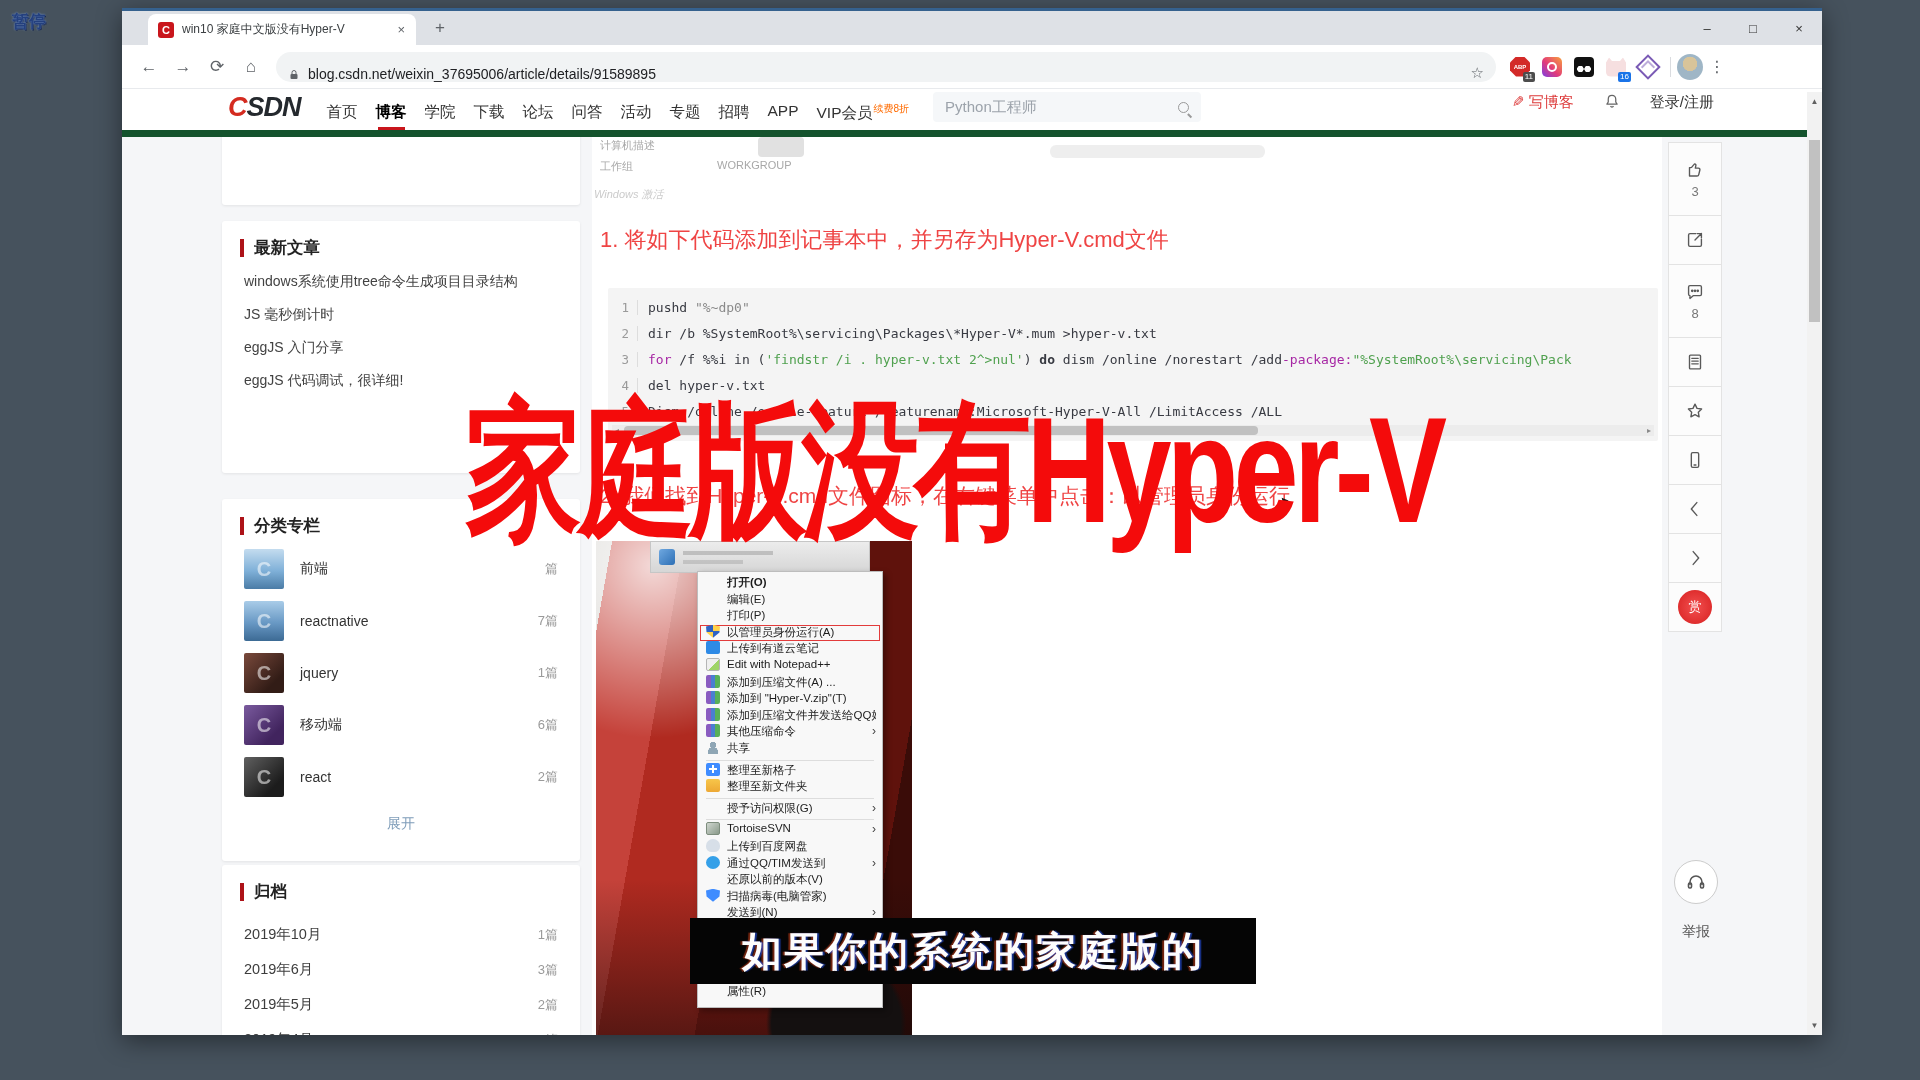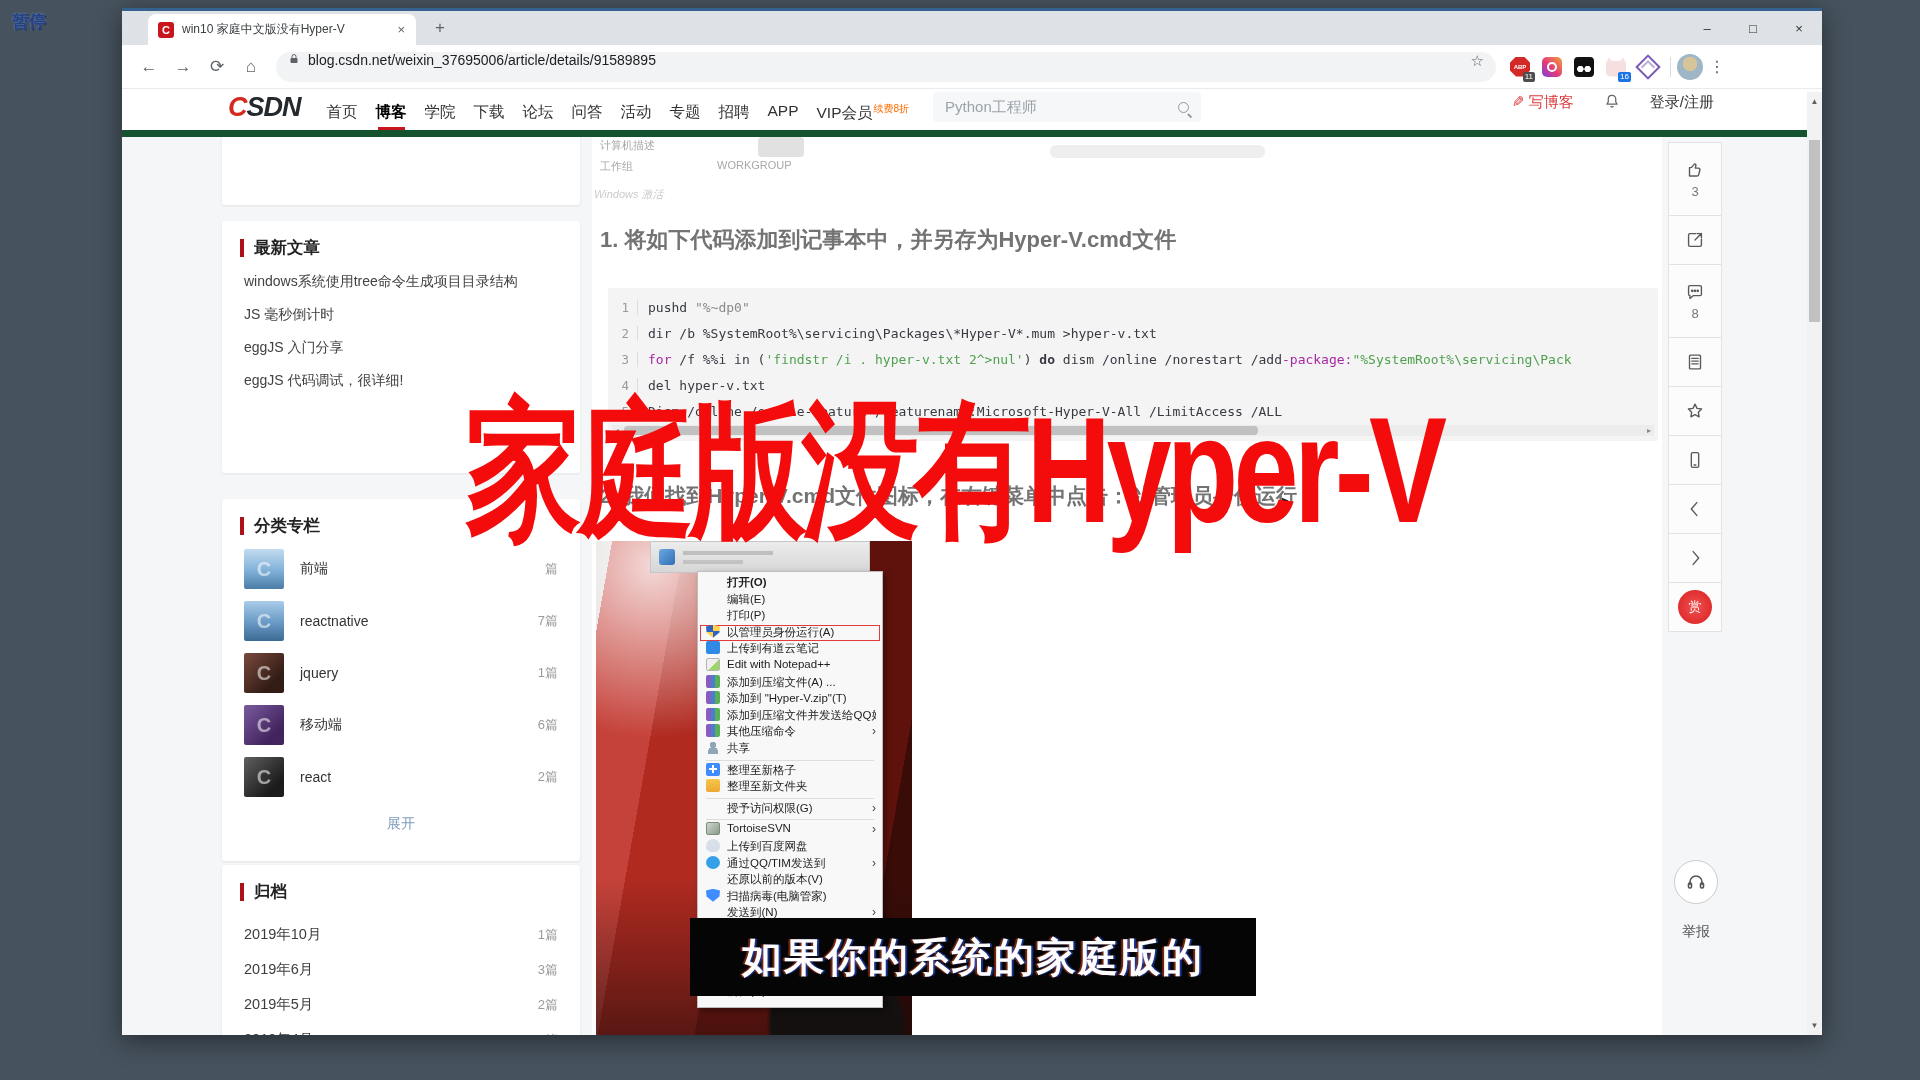--- a/index.html
+++ b/index.html
@@ -28,21 +28,21 @@
 .win-controls { position:absolute; right:0; top:0; height:34px; display:flex; }
 .win-btn { width:46px; height:100%; display:flex; align-items:center; justify-content:center;
   font-size:13px; color:#333; }
 
 
 .urlbar { height:44px; background:#fff; display:flex; align-items:center; padding:0 10px;
   border-bottom:1px solid #e8eaed; }
 .nav-btn { width:30px; height:30px; display:flex; align-items:center; justify-content:center;
   font-size:17px; color:#5f6368; margin:0 2px; }
 .omnibox { flex:0 0 1220px; height:30px; background:#f1f3f4; border-radius:15px; margin:0 8px;
-  display:flex; align-items:flex-start; padding:0 12px; }
+  display:flex; align-items:flex-end; padding:0 12px; }
 .omnibox .url { font-size:14px; color:#202124; margin-left:8px; flex:1; white-space:nowrap; overflow:hidden;}
 .omni-star { font-size:15px; color:#5f6368; }
 .ext { width:26px; height:26px; margin:0 3px; position:relative; display:flex; align-items:center; justify-content:center;}
 .ext-abp { width:20px; height:20px; background:#d32a28;
   clip-path:polygon(30% 0,70% 0,100% 30%,100% 70%,70% 100%,30% 100%,0 70%,0 30%); color:#fff; font-size:6px;
   font-weight:bold; display:flex; align-items:center; justify-content:center;}
 .badge { position:absolute; right:-2px; bottom:-2px; background:#4d4d4d; color:#fff; font-size:8px;
   padding:0 2px; border-radius:2px; line-height:10px; }
 .badge.blue { background:#1a73e8; }
 .ext-cam { width:20px; height:20px; border-radius:5px;
@@ -109,21 +109,21 @@
 .expand { text-align:center; font-size:14px; color:#7f9db9; padding:12px 0 16px;}
 .arc-row { display:flex; padding:0 22px; height:35px; align-items:center;}
 .arc-label { font-size:14.5px; color:#3d3d3d; flex:1;}
 .arc-count { font-size:13px; color:#9a9a9a;}
 
 
 .article { position:absolute; left:470px; top:0; width:1070px; height:100%; background:#fff; }
 .res-txt { position:absolute; font-size:11px; color:#8a8a8a; opacity:.75; }
 .res-blob { position:absolute; background:#d9d9d9; border-radius:4px; opacity:.8;}
 .res-bar { position:absolute; background:#e3e3e3; border-radius:6px; opacity:.6;}
-.h-article { position:absolute; font-weight:bold; color:#737373; white-space:nowrap;}
+.h-article { position:absolute; font-weight:normal; color:#ef4444; white-space:nowrap;}
 .codeblock { position:absolute; left:16px; top:151px; width:1050px; height:153px; background:#f4f4f4;
   border-radius:2px; overflow:hidden; }
 .code-line { display:flex; height:26px; align-items:center; font-family:"DejaVu Sans Mono",monospace;
   font-size:13px; color:#383a42; white-space:pre; }
 .code-line:first-child { margin-top:6px; }
 .ln { flex:0 0 30px; text-align:right; color:#9a9a9a; padding-right:8px; border-right:1px solid #ddd;
   margin-right:10px; font-size:12.5px;}
 .c-kw { color:#a626a4; } .c-kwb{ color:#383a42; font-weight:bold;} .c-str{ color:#50a14f;} .c-mut{ color:#8a8a8a;}
 .code-scroll { position:absolute; left:4px; right:4px; bottom:5px; height:11px; background:#ececec;
   display:flex; align-items:center; }
@@ -190,21 +190,21 @@
 
 .scrollbar { position:absolute; right:0; top:0; width:15px; height:100%; background:#f2f2f2; z-index:60;}
 .sb-arrow { position:absolute; left:0; width:15px; height:15px; font-size:8px; color:#606060;
   display:flex; align-items:center; justify-content:center;}
 .sb-thumb { position:absolute; left:2px; top:48px; width:11px; height:182px; background:#c1c1c1; }
 
 
 .watermark { position:absolute; left:343px; top:292px; z-index:50; font-size:150px; line-height:1.15;
   font-weight:900; color:#f40b0b; letter-spacing:-6px; white-space:nowrap;
   transform:scaleX(.78); transform-origin:left top; }
-.subtitle { position:absolute; left:568px; top:826px; width:566px; height:78px; background:#050505;
+.subtitle { position:absolute; left:568px; top:826px; width:566px; height:66px; background:#050505;
   z-index:40; display:flex; align-items:center; justify-content:center;}
 .subtitle span { font-size:40px; font-weight:bold; color:#fdfdfd; letter-spacing:2px; white-space:nowrap;
   text-shadow:2px 0 1px rgba(40,90,255,.55), -2px 0 1px rgba(255,80,30,.45);}
 </style>
 </head>
 <body>
 
 <div class="pause">暂停</div>
 
 <div class="window">

